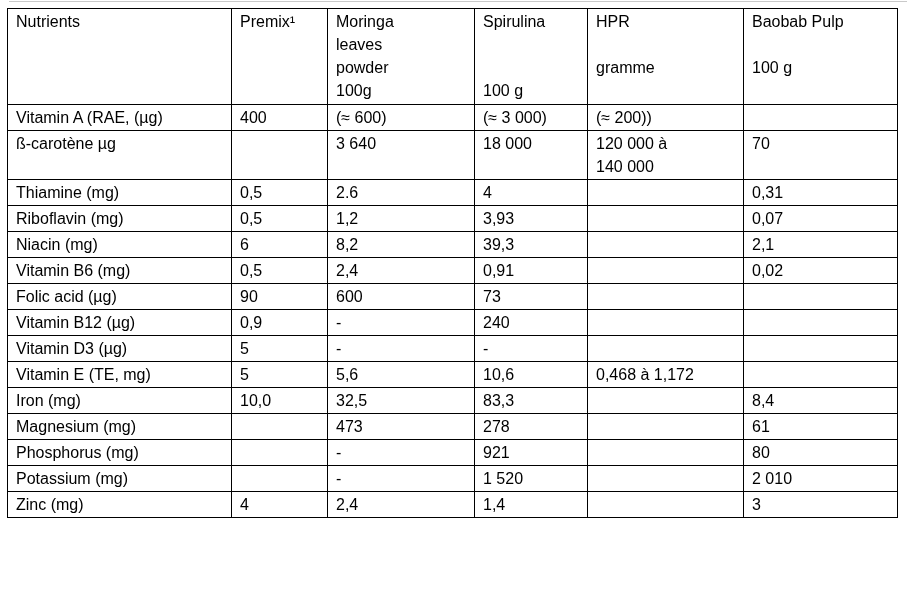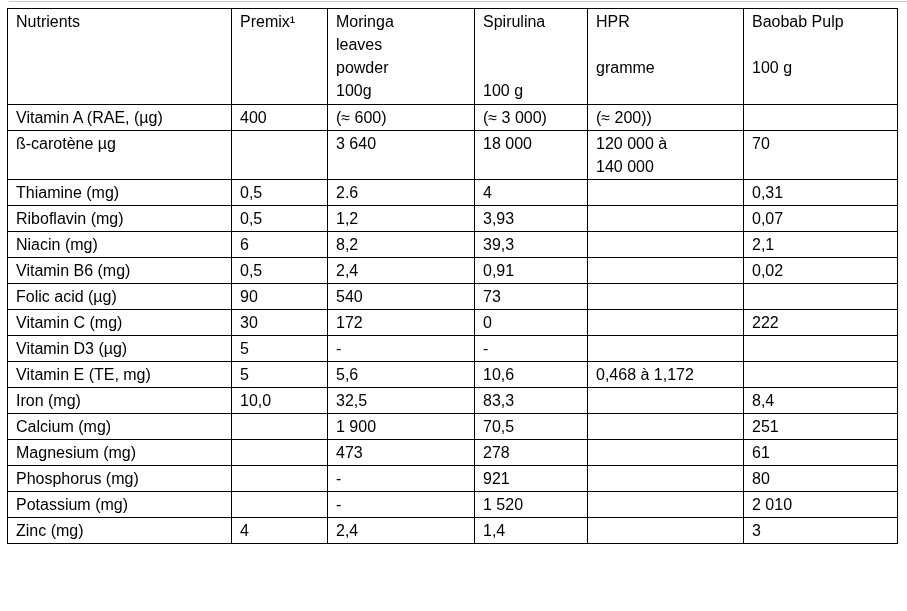--- a/index.html
+++ b/index.html
@@ -139,32 +139,32 @@
           <td>Vitamin B6 (mg)</td>
           <td>0,5</td>
           <td>2,4</td>
           <td>0,91</td>
           <td></td>
           <td>0,02</td>
         </tr>
         <tr>
           <td>Folic acid (µg)</td>
           <td>90</td>
-          <td>540</td>
+          <td>600</td>
           <td>73</td>
           <td></td>
           <td></td>
         </tr>
         <tr>
-          <td>Vitamin C (mg)</td>
-          <td>30</td>
-          <td>172</td>
-          <td>0</td>
-          <td></td>
-          <td>222</td>
+          <td>Vitamin B12 (µg)</td>
+          <td>0,9</td>
+          <td>-</td>
+          <td>240</td>
+          <td></td>
+          <td></td>
         </tr>
         <tr>
           <td>Vitamin D3 (µg)</td>
           <td>5</td>
           <td>-</td>
           <td>-</td>
           <td></td>
           <td></td>
         </tr>
         <tr>
@@ -177,28 +177,20 @@
         </tr>
         <tr>
           <td>Iron (mg)</td>
           <td>10,0</td>
           <td>32,5</td>
           <td>83,3</td>
           <td></td>
           <td>8,4</td>
         </tr>
         <tr>
-          <td>Calcium (mg)</td>
-          <td></td>
-          <td>1 900</td>
-          <td>70,5</td>
-          <td></td>
-          <td>251</td>
-        </tr>
-        <tr>
           <td>Magnesium (mg)</td>
           <td></td>
           <td>473</td>
           <td>278</td>
           <td></td>
           <td>61</td>
         </tr>
         <tr>
           <td>Phosphorus (mg)</td>
           <td></td>

